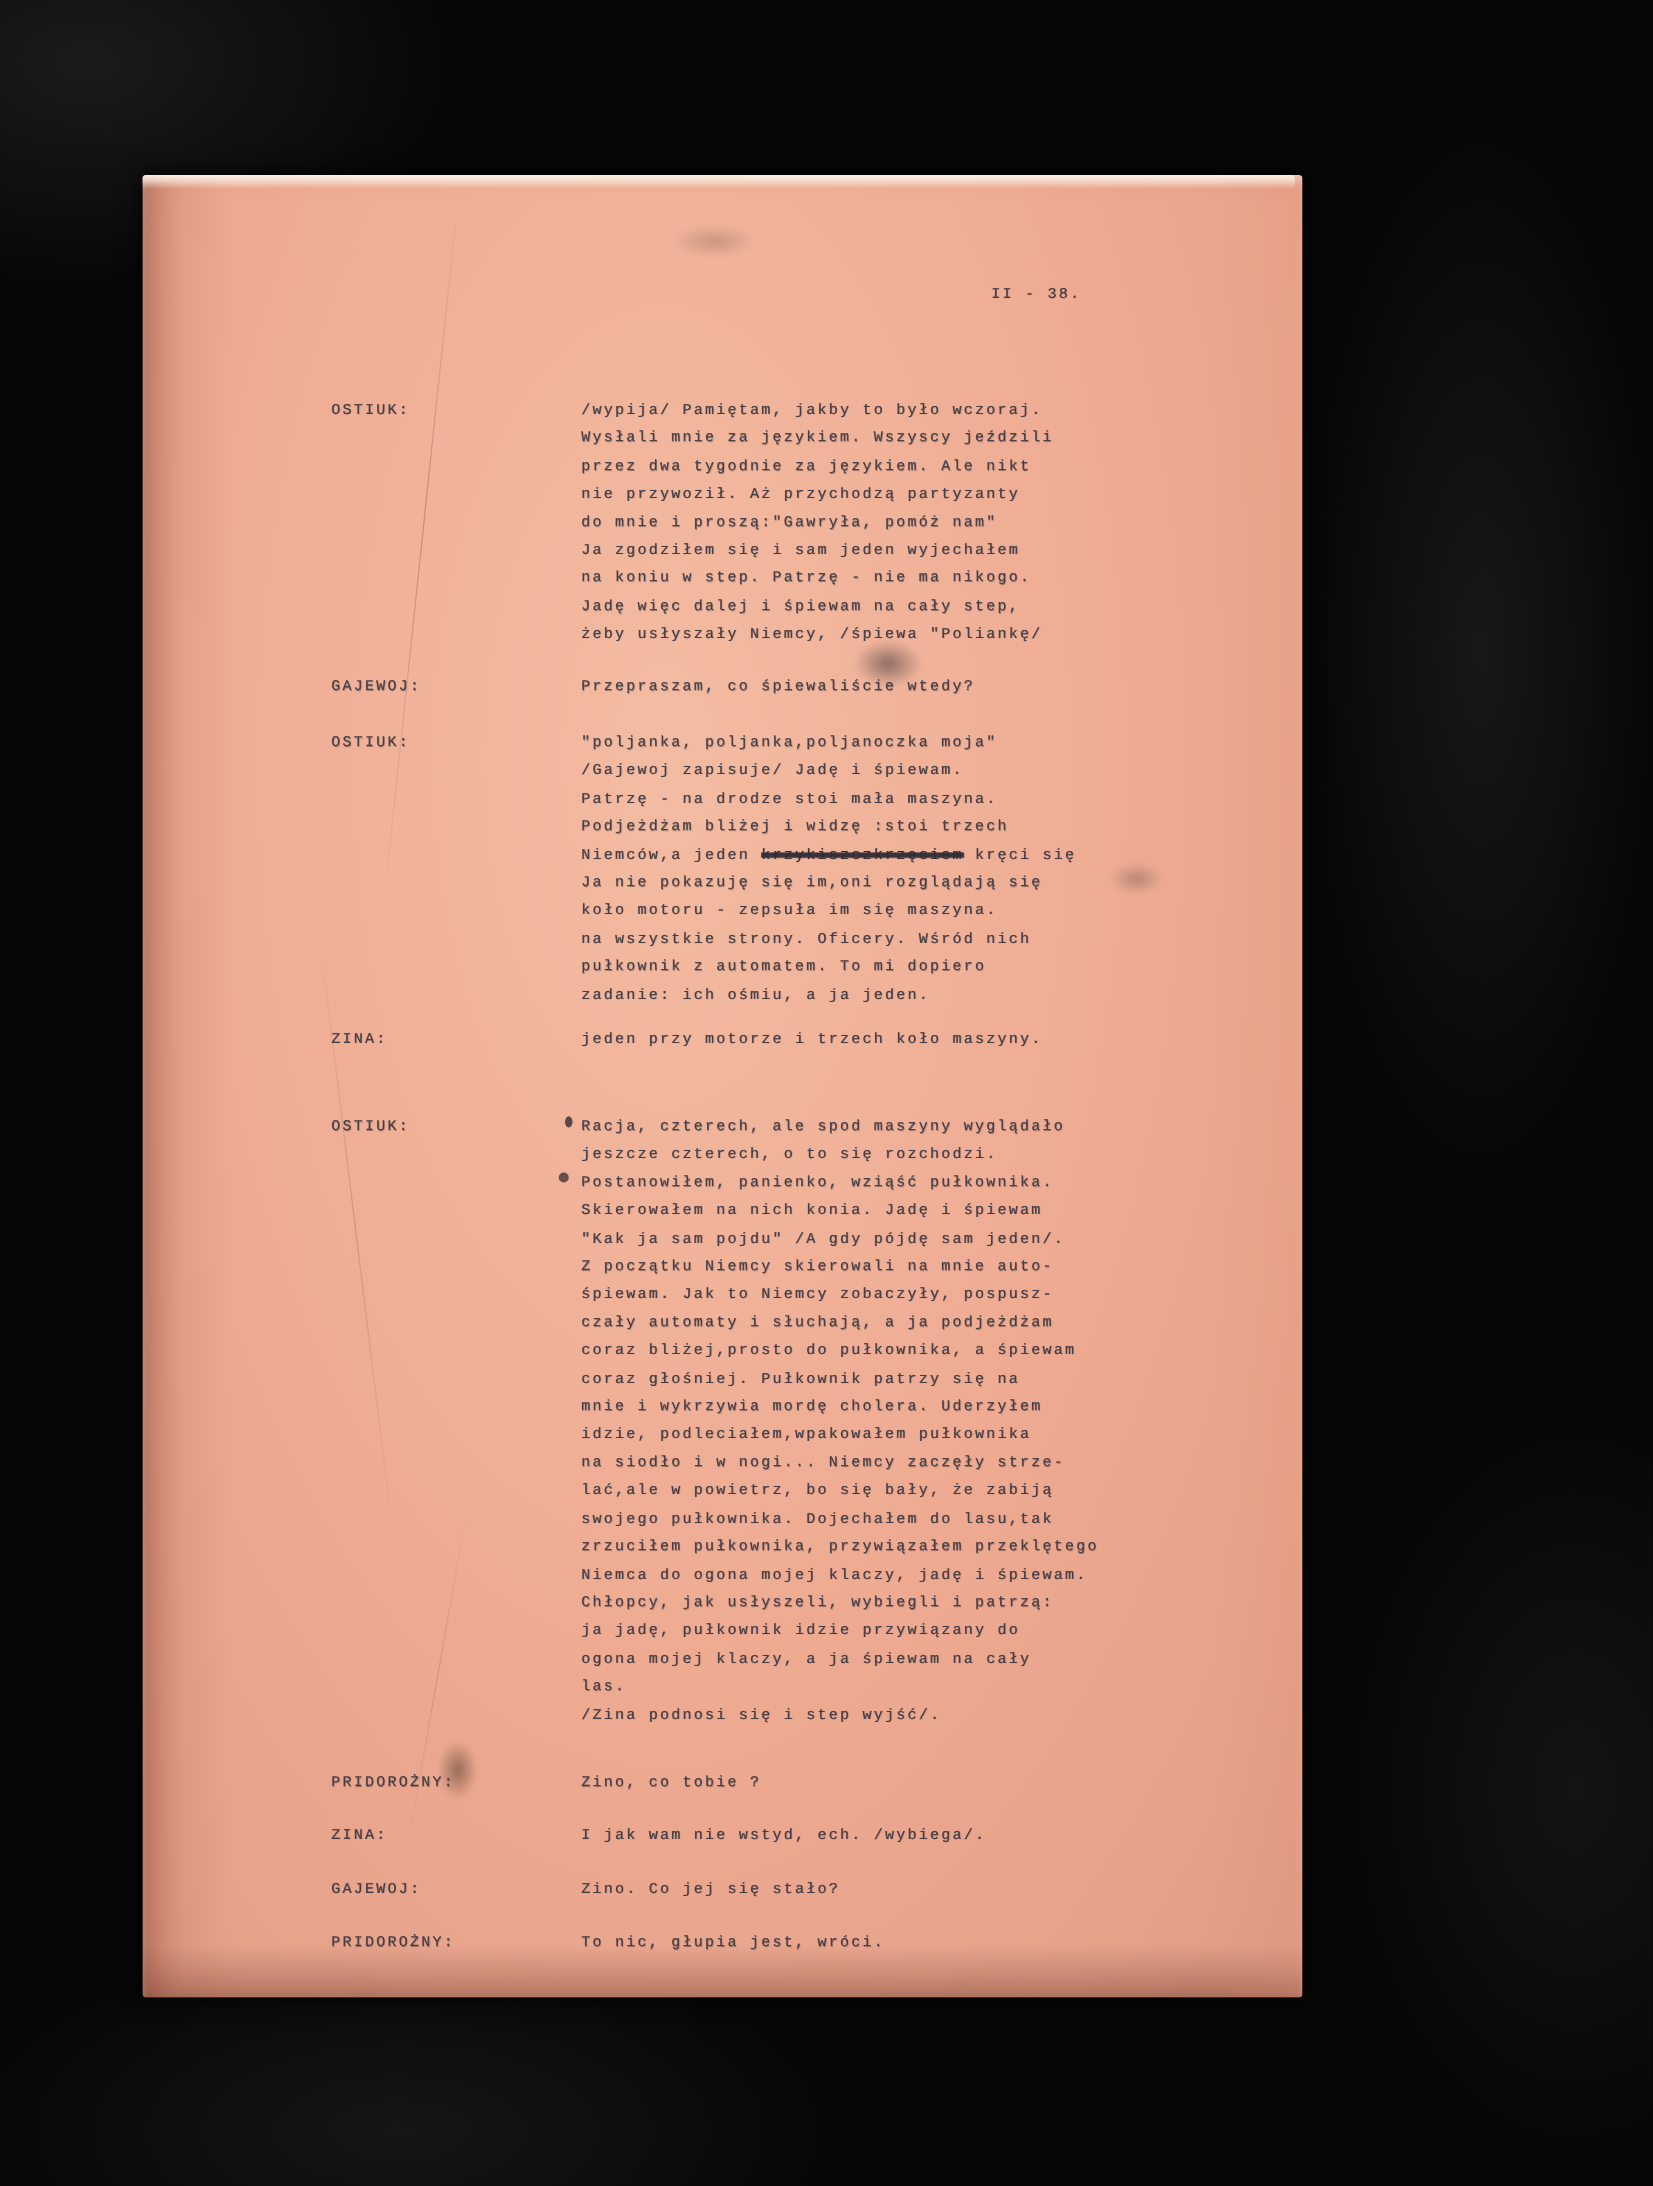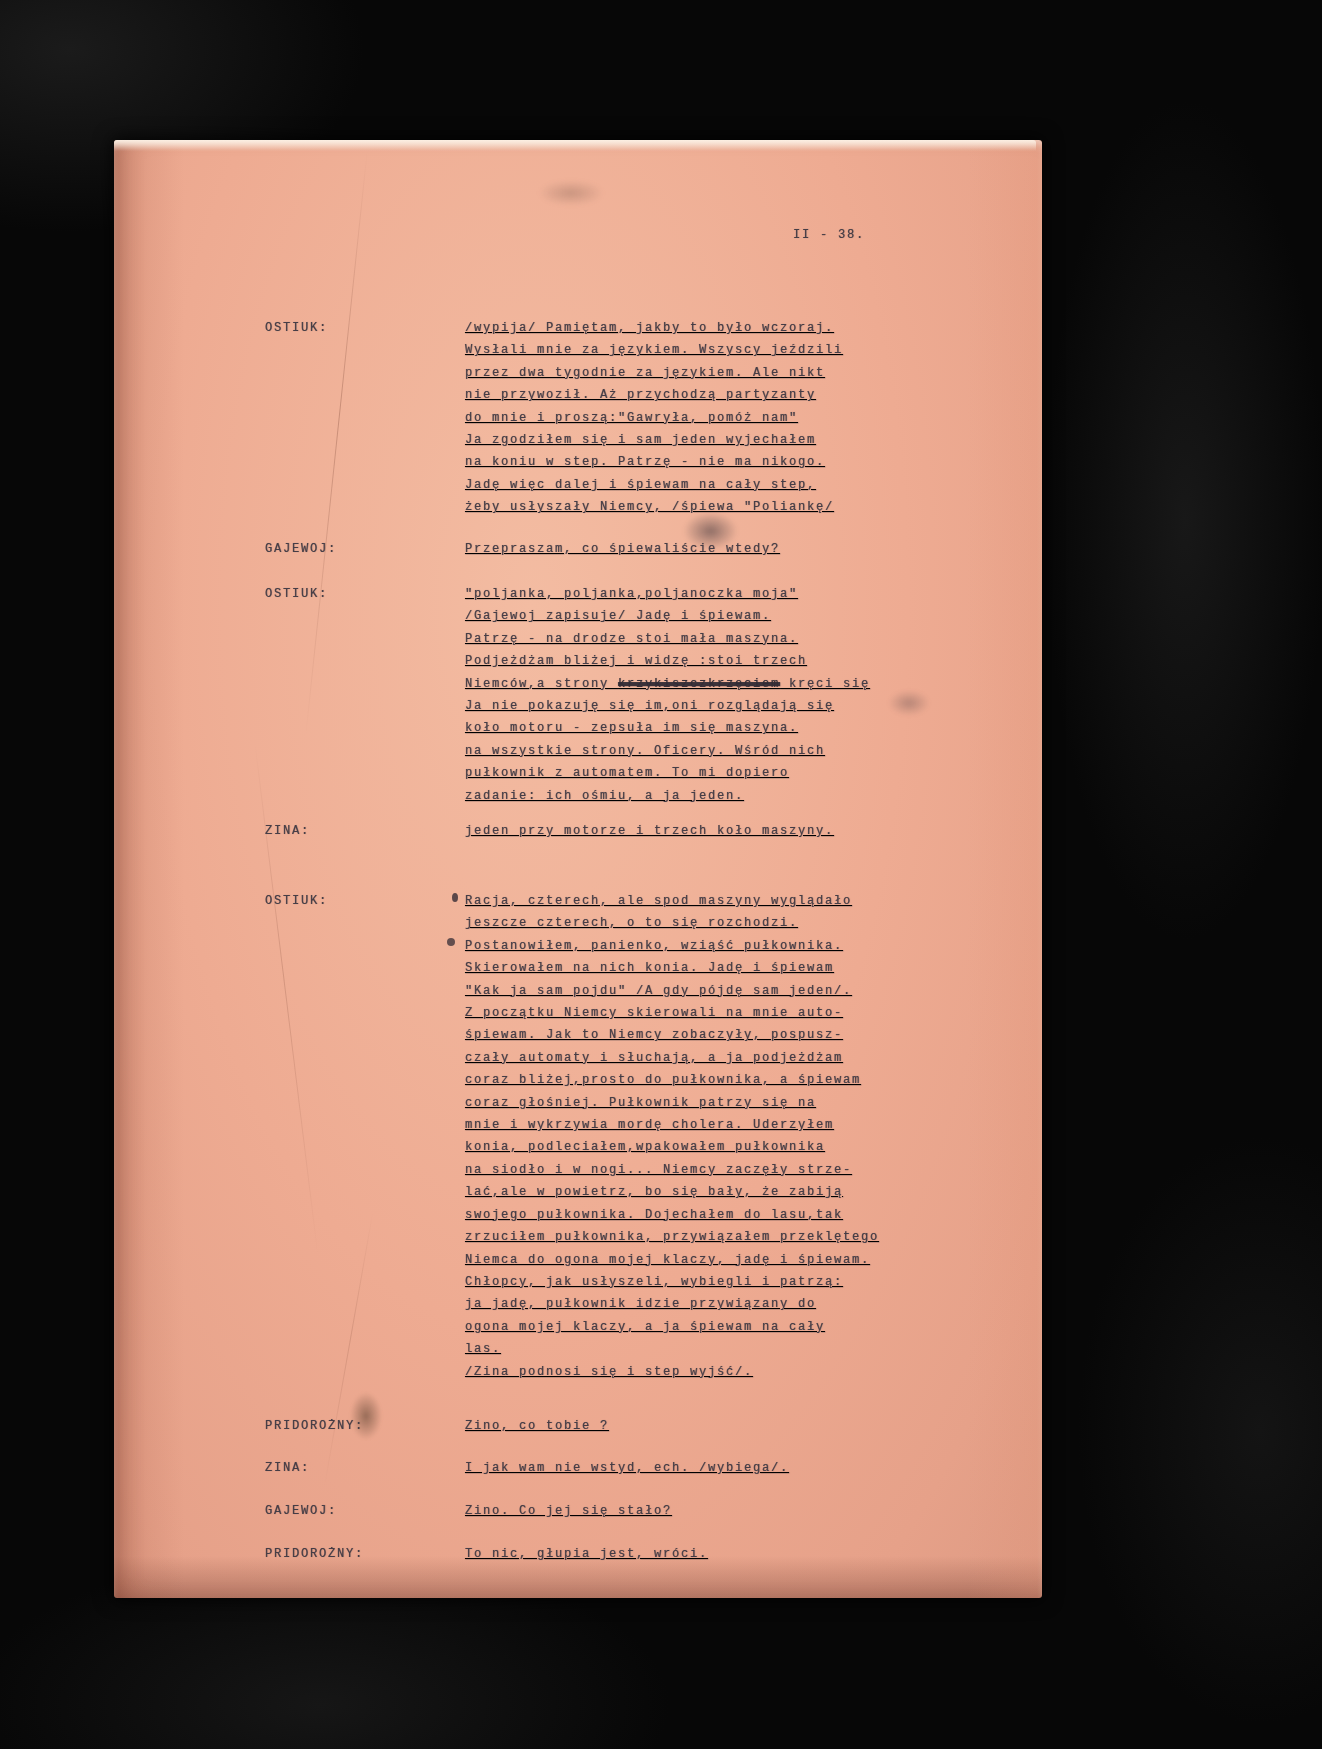--- a/index.html
+++ b/index.html
@@ -49,21 +49,21 @@
     color: rgba(62,56,66,0.88);
     text-shadow: 0.4px 0.4px 0.7px rgba(62,56,66,0.55), -0.3px 0.1px 0.5px rgba(62,56,66,0.30);
     font-size: 12px;
     letter-spacing: 1.8px;
     white-space: pre;
     line-height: 22.4px;
   }
   .page-number { position: absolute; left: 679px; top: 84px; }
   .block { position: absolute; left: 0; right: 0; }
   .speaker { position: absolute; left: 151px; top: 0; }
-  .lines { margin-left: 351px; text-decoration: underline; }
+  .lines { margin-left: 351px; }
   .strike {
     text-decoration: line-through;
     text-decoration-thickness: 4px;
     text-decoration-color: rgba(48,42,52,0.85);
     color: rgba(48,42,52,0.92);
   }
 
   
   .artifact { position: absolute; pointer-events: none; }
   .smudge-a { left: 569px; top: 372px; width: 55px; height: 38px;
@@ -121,21 +121,21 @@
             <div class="line">Przepraszam, co śpiewaliście wtedy?</div>
           </div>
         </div>
         <div class="block" style="top: 443px;">
           <div class="speaker">OSTIUK:</div>
           <div class="lines">
             <div class="line">"poljanka, poljanka,poljanoczka moja"</div>
             <div class="line">/Gajewoj zapisuje/ Jadę i śpiewam.</div>
             <div class="line">Patrzę - na drodze stoi mała maszyna.</div>
             <div class="line">Podjeżdżam bliżej i widzę :stoi trzech</div>
-            <div class="line"><span>Niemców,a strony </span><span class="strike">krzykiszczkrzęciem</span><span> kręci się</span></div>
+            <div class="line"><span>Niemców,a jeden </span><span class="strike">krzykiszczkrzęciem</span><span> kręci się</span></div>
             <div class="line">Ja nie pokazuję się im,oni rozglądają się</div>
             <div class="line">koło motoru - zepsuła im się maszyna.</div>
             <div class="line">na wszystkie strony. Oficery. Wśród nich</div>
             <div class="line">pułkownik z automatem. To mi dopiero</div>
             <div class="line">zadanie: ich ośmiu, a ja jeden.</div>
           </div>
         </div>
         <div class="block" style="top: 680px;">
           <div class="speaker">ZINA:</div>
           <div class="lines">
@@ -149,21 +149,21 @@
             <div class="line">jeszcze czterech, o to się rozchodzi.</div>
             <div class="line">Postanowiłem, panienko, wziąść pułkownika.</div>
             <div class="line">Skierowałem na nich konia. Jadę i śpiewam</div>
             <div class="line">"Kak ja sam pojdu" /A gdy pójdę sam jeden/.</div>
             <div class="line">Z początku Niemcy skierowali na mnie auto-</div>
             <div class="line">śpiewam. Jak to Niemcy zobaczyły, pospusz-</div>
             <div class="line">czały automaty i słuchają, a ja podjeżdżam</div>
             <div class="line">coraz bliżej,prosto do pułkownika, a śpiewam</div>
             <div class="line">coraz głośniej. Pułkownik patrzy się na</div>
             <div class="line">mnie i wykrzywia mordę cholera. Uderzyłem</div>
-            <div class="line">konia, podleciałem,wpakowałem pułkownika</div>
+            <div class="line">idzie, podleciałem,wpakowałem pułkownika</div>
             <div class="line">na siodło i w nogi... Niemcy zaczęły strze-</div>
             <div class="line">lać,ale w powietrz, bo się bały, że zabiją</div>
             <div class="line">swojego pułkownika. Dojechałem do lasu,tak</div>
             <div class="line">zrzuciłem pułkownika, przywiązałem przeklętego</div>
             <div class="line">Niemca do ogona mojej klaczy, jadę i śpiewam.</div>
             <div class="line">Chłopcy, jak usłyszeli, wybiegli i patrzą:</div>
             <div class="line">ja jadę, pułkownik idzie przywiązany do</div>
             <div class="line">ogona mojej klaczy, a ja śpiewam na cały</div>
             <div class="line">las.</div>
             <div class="line">/Zina podnosi się i step wyjść/.</div>

